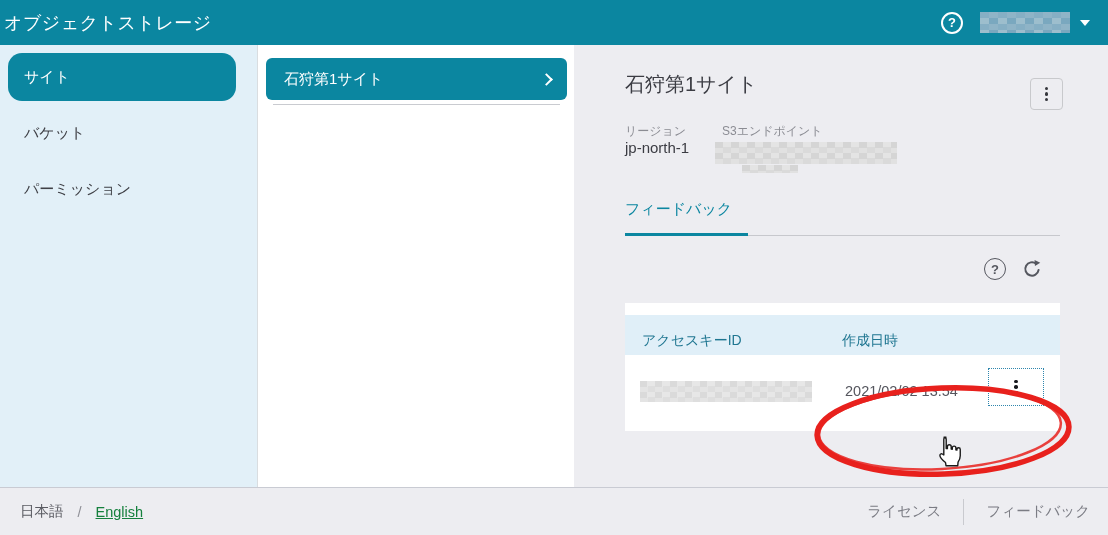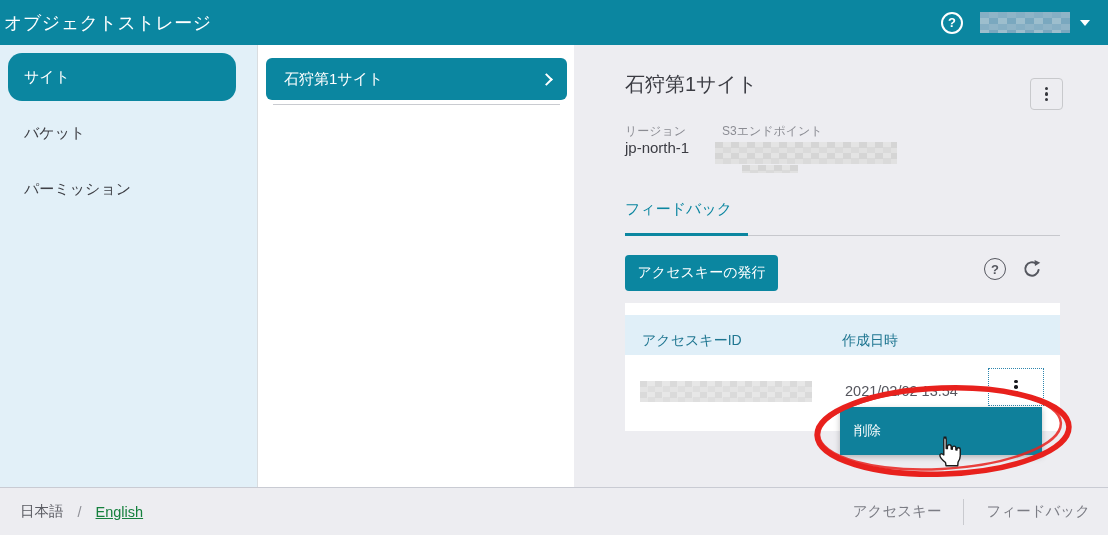--- a/index.html
+++ b/index.html
@@ -127,21 +127,20 @@
     <div class="meta-label" style="left:51px">リージョン</div>
     <div class="meta-label" style="left:148px">S3エンドポイント</div>
     <div class="meta-value" style="left:51px">jp-north-1</div>
     <div class="endpoint-blur blur-gray"></div>
     <div class="endpoint-blur-tail blur-gray"></div>
 
     <div class="tab">フィードバック</div>
     <div class="tab-track"></div>
     <div class="tab-active-bar"></div>
 
-    <button class="issue-btn">アクセスキーの発行</button>
     <div class="tool-icon tool-help">
       <span class="help-ring">?</span>
     </div>
     <div class="tool-icon tool-refresh">
       <svg width="22" height="22" viewBox="0 0 24 24">
         <path d="M19.2 13a7.3 7.3 0 1 1-2.6-6.7" fill="none" stroke="currentColor" stroke-width="2.2" stroke-linecap="round"></path>
         <path d="M14.8 2.2 L21 5.2 L15.2 8.6 Z" fill="currentColor"></path>
       </svg>
     </div>
 
@@ -154,40 +153,37 @@
         <span class="row-id-blur"></span>
         <span class="row-date">2021/02/02 13:54</span>
         <div class="row-kebab">
           <span class="dot"></span>
             <span class="dot"></span>
             <span class="dot"></span>
         </div>
       </div>
     </div>
 
-    <div class="ctx-menu">
-      <div class="ctx-item">削除</div>
-    </div>
 
     <svg class="overlay" viewBox="0 0 534 442">
       <ellipse cx="369" cy="386" rx="126" ry="43" fill="none" stroke="#e8211d" stroke-width="5.5" transform="rotate(-2 369 386)"></ellipse>
       <ellipse cx="366" cy="384" rx="121" ry="40" fill="none" stroke="#e8211d" stroke-width="2.5" opacity="0.85" transform="rotate(-3 366 384)"></ellipse>
     </svg>
 
     <svg class="cursor-svg" width="27" height="34" viewBox="0 0 27 34">
       <path d="M10 2.2c1.2 0 2.2 1 2.2 2.2v9.1l1.2.15v-1.95c0-1.05.85-1.9 1.9-1.9s1.9.85 1.9 1.9v2.4l1.1.15v-1.35c0-1 .8-1.8 1.8-1.8s1.8.8 1.8 1.8v2l1 .2v-.7c0-.95.75-1.7 1.7-1.7.9 0 1.65.75 1.65 1.7v6.3c0 2.6-.9 4.6-2.2 6.4l-.3 3.6H12l-.5-3.2c-2.6-2.2-5.6-5.3-5.6-7.1 0-1.3 1.3-2 2.4-1.4l1.5.9V4.4c0-1.2 1-2.2 2.2-2.2z" fill="#fff" stroke="#1a1a1a" stroke-width="1.4" stroke-linejoin="round"></path>
     </svg>
   </div>
 
   <div class="footer">
     <div class="footer-left">
       <span class="lang-ja">日本語</span>
       <span class="lang-sep">/</span>
       <span class="lang-en">English</span>
     </div>
     <div class="footer-right">
-      <span class="footer-link">アクセスキー</span>
+      <span class="footer-link">ライセンス</span>
       <span class="footer-divider"></span>
       <span class="footer-link">フィードバック</span>
     </div>
   </div>
 
 </div>
 
 </body></html>

